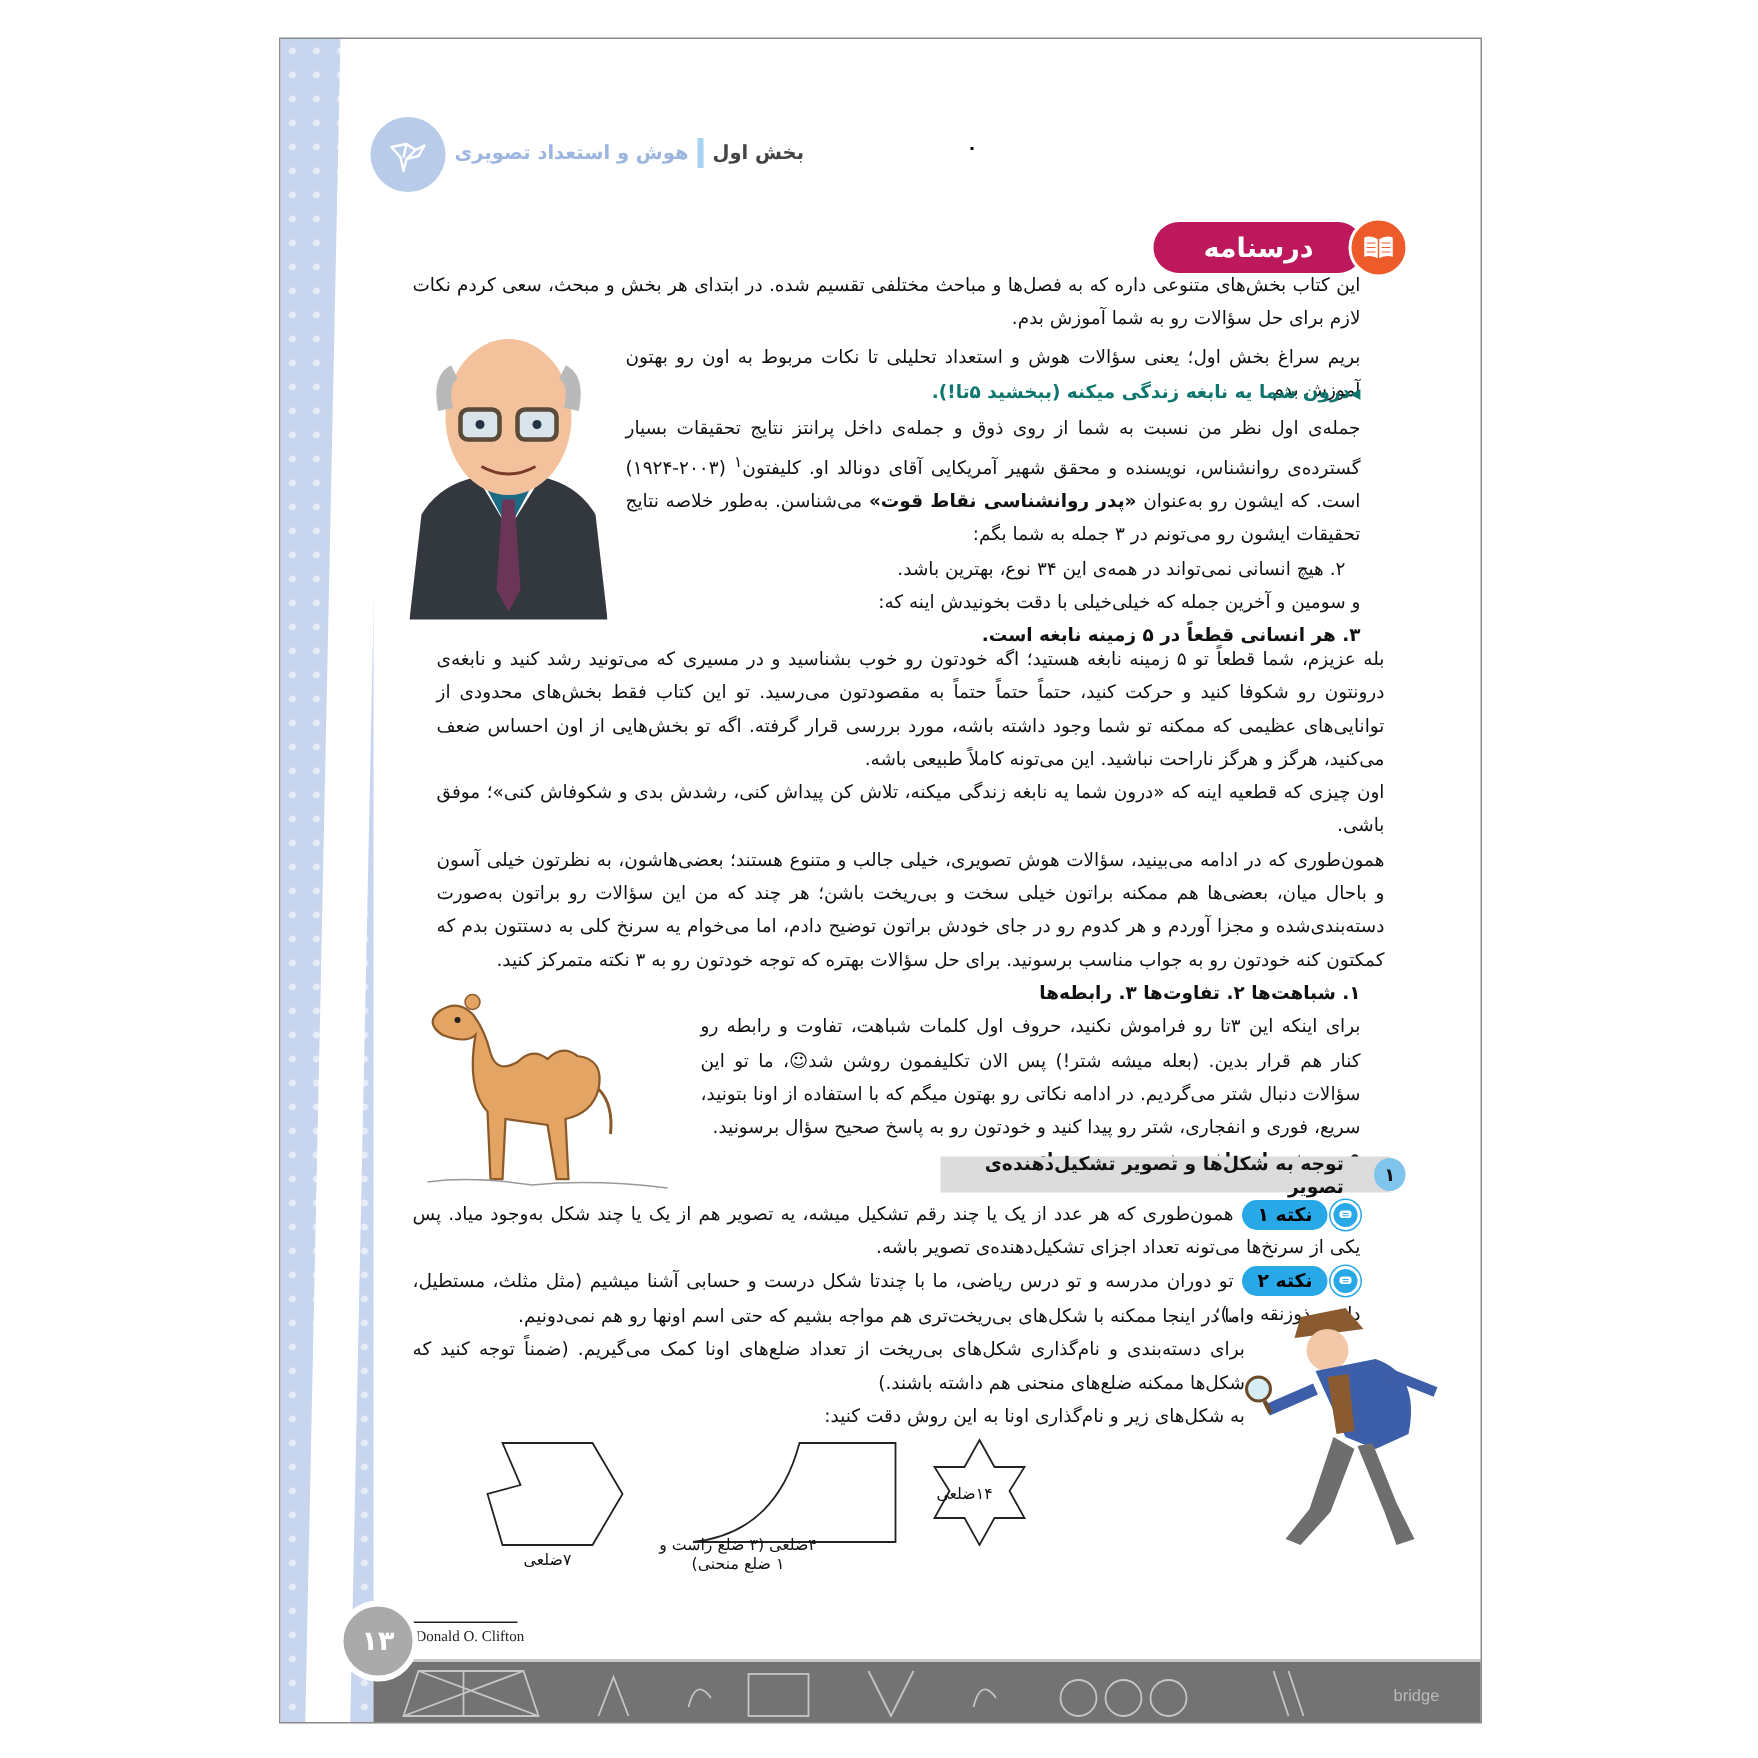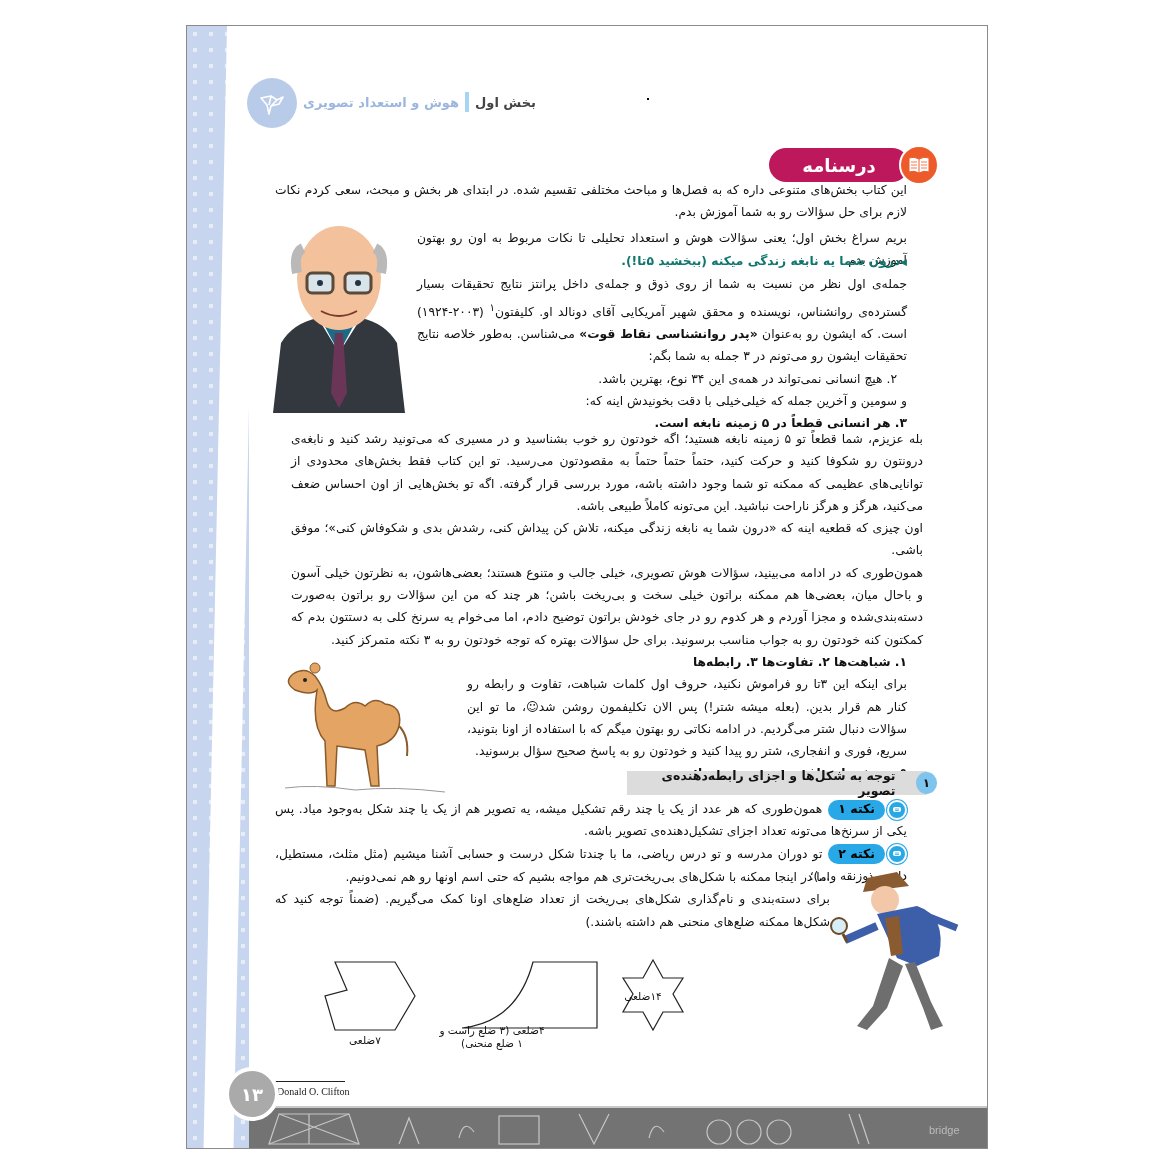--- a/index.html
+++ b/index.html
@@ -120,21 +120,21 @@
   </div>
 
   <div class="text" style="left:280px; top:625px; width:440px;">
     <p class="bold">۱. شباهت‌ها ۲. تفاوت‌ها ۳. رابطه‌ها</p>
     <p>برای اینکه این ۳تا رو فراموش نکنید، حروف اول کلمات شباهت، تفاوت و رابطه رو کنار هم قرار بدین. (بعله میشه شتر!) پس الان تکلیفمون روشن شد☺، ما تو این سؤالات دنبال شتر می‌گردیم. در ادامه نکاتی رو بهتون میگم که با استفاده از اونا بتونید، سریع، فوری و انفجاری، شتر رو پیدا کنید و خودتون رو به پاسخ صحیح سؤال برسونید.</p>
     <p class="bold">۵ سرنخ برای یافتن شتر در تست‌ها:</p>
   </div>
 
   <div class="section-bar">
     <span class="sec-num">۱</span>
-    <span style="margin-right:14px;">توجه به شکل‌ها و اجزای رابطه‌دهنده‌ی تصویر</span>
+    <span style="margin-right:14px;">توجه به شکل‌ها و تصویر تشکیل‌دهنده‌ی تصویر</span>
   </div>
 
   <div class="text" style="left:88px; top:772px; width:632px;">
     <p>
       <span class="note-ic">
           <svg width="10" height="10" viewBox="0 0 10 10">
             <rect x="1" y="2" width="8" height="5" rx="2" fill="#fff"></rect>
             <path d="M3 4h4M3 5.5h4" stroke="#29a8e8" stroke-width=".8"></path>
           </svg>
         </span><span class="note-badge">نکته ۱</span><span>همون‌طوری که هر عدد از یک یا چند رقم تشکیل میشه، یه تصویر هم از یک یا چند شکل به‌وجود میاد. پس یکی از سرنخ‌ها می‌تونه تعداد اجزای تشکیل‌دهنده‌ی تصویر باشه.</span>
@@ -145,20 +145,21 @@
             <rect x="1" y="2" width="8" height="5" rx="2" fill="#fff"></rect>
             <path d="M3 4h4M3 5.5h4" stroke="#29a8e8" stroke-width=".8"></path>
           </svg>
         </span><span class="note-badge">نکته ۲</span><span>تو دوران مدرسه و تو درس ریاضی، ما با چندتا شکل درست و حسابی آشنا میشیم (مثل مثلث، مستطیل، دایره، ذوزنقه و...)؛</span>
     </p>
   </div>
 
   <div class="text" style="left:88px; top:840px; width:555px;">
     <p>اما در اینجا ممکنه با شکل‌های بی‌ریخت‌تری هم مواجه بشیم که حتی اسم اونها رو هم نمی‌دونیم.</p>
     <p>برای دسته‌بندی و نام‌گذاری شکل‌های بی‌ریخت از تعداد ضلع‌های اونا کمک می‌گیریم. (ضمناً توجه کنید که شکل‌ها ممکنه ضلع‌های منحنی هم داشته باشند.)</p>
+    <p>به شکل‌های زیر و نام‌گذاری اونا به این روش دقت کنید:</p>
   </div>
 
   <div class="det-img">
     <svg width="150" height="190" viewBox="0 0 150 190">
       <path d="M40 12 L70 6 L82 20 L36 26 Z" fill="#8a5a30"></path>
       <ellipse cx="58" cy="34" rx="14" ry="14" fill="#f2c8a8"></ellipse>
       <path d="M50 48 L90 40 Q120 50 112 90 L90 100 L70 92 Z" fill="#3d5ea8"></path>
       <path d="M58 52 L72 50 L76 88 L64 90 Z" fill="#8a5a30"></path>
       <path d="M62 92 L46 140 L30 160 L40 164 L60 142 L76 100 Z" fill="#6e6e6e"></path>
       <path d="M78 98 L96 142 L104 164 L116 160 L104 136 L88 96 Z" fill="#6e6e6e"></path>

